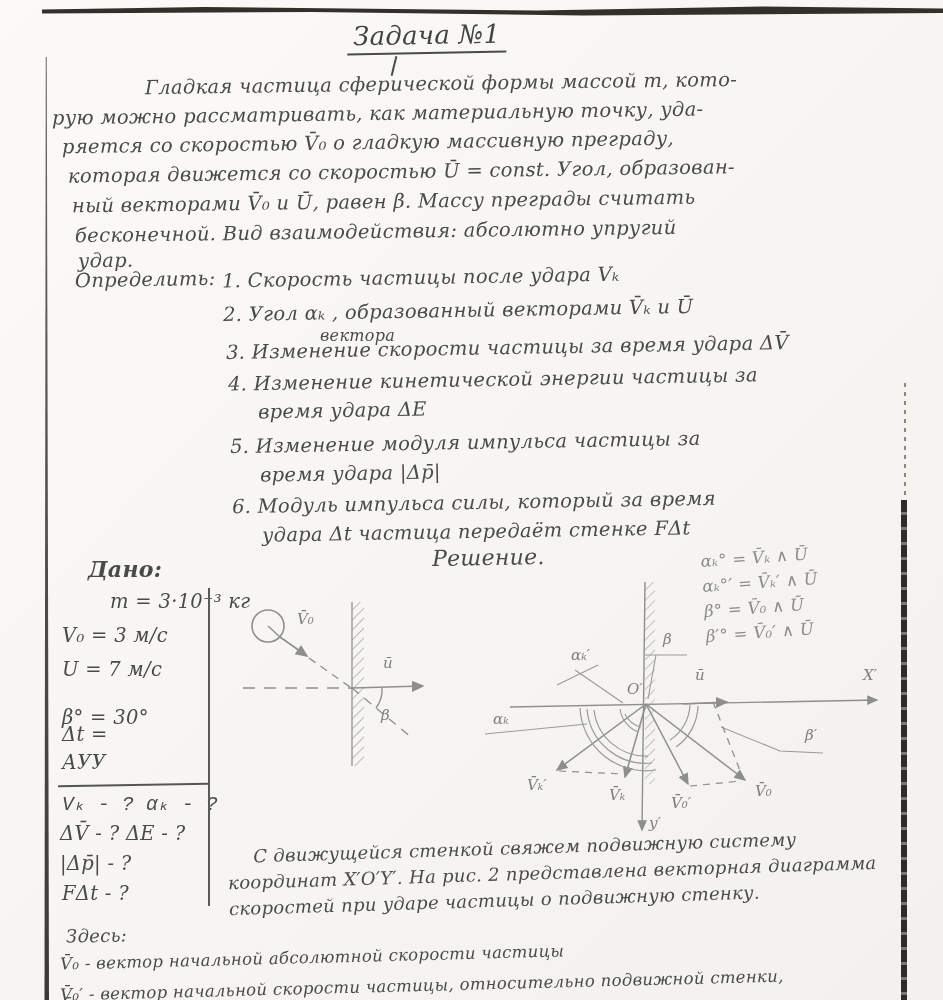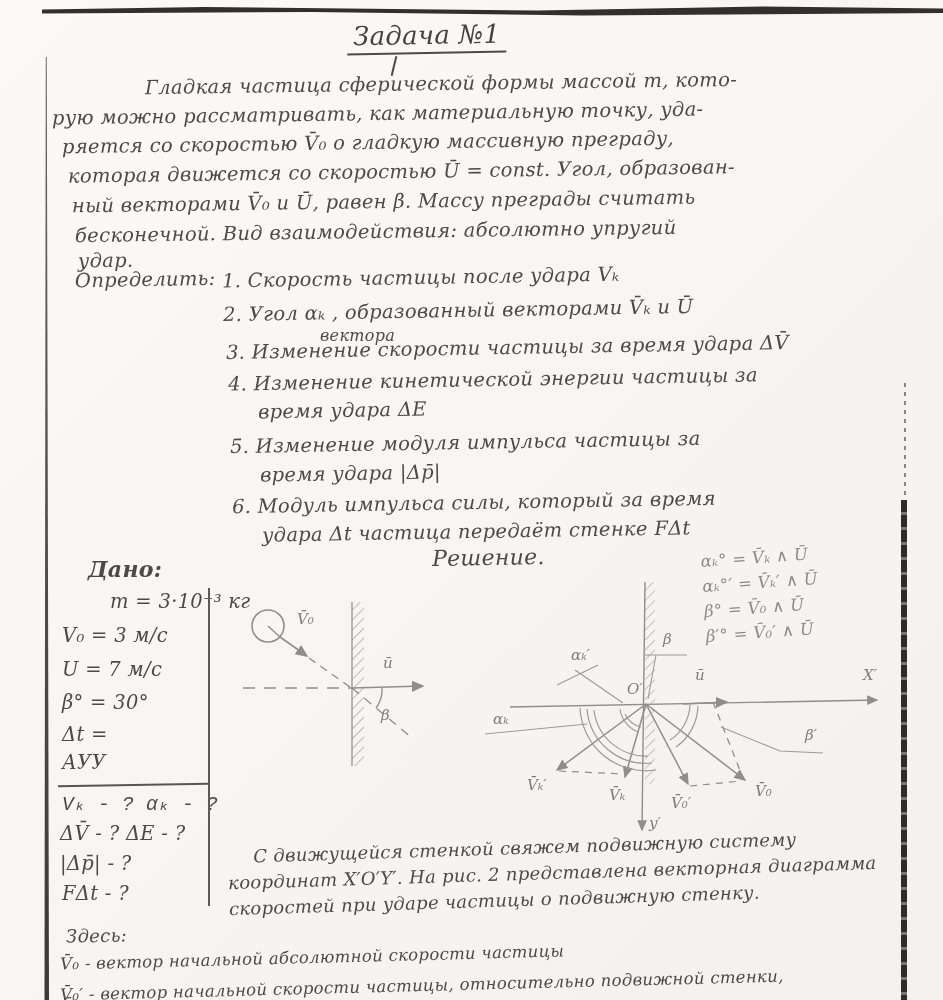--- a/index.html
+++ b/index.html
@@ -66,21 +66,21 @@
     <div class="hw t20" style="left:262px;top:520px;transform:rotate(-1deg);">удара Δt частица передаёт стенке FΔt</div>
   </div>
 
   <div class="hw heading" style="left:432px;top:545px;transform:rotate(-1deg);">Решение.</div>
 
   <div>
     <div class="hw heading" style="left:88px;top:556px;font-weight:bold;">Дано:</div>
     <div class="hw t20" style="left:62px;top:590px;margin-left:48px;">m = 3·10⁻³ кг</div>
     <div class="hw t20" style="left:62px;top:624px;">V₀ = 3 м/с</div>
     <div class="hw t20" style="left:62px;top:658px;">U = 7 м/с</div>
-    <div class="hw t20" style="left:62px;top:691px;">β° = 30°</div>
+    <div class="hw t20" style="left:62px;top:706px;">β° = 30°</div>
     <div class="hw t20" style="left:62px;top:723px;">Δt =</div>
     <div class="hw t20" style="left:62px;top:751px;">АУУ</div>
     <div class="rule-h" style="left:58px;top:784px;width:150px;transform:rotate(-1deg);"></div>
     <div class="hw t20" style="left:62px;top:792px;font-family:Liberation Mono, monospace;">Vₖ - ?   αₖ - ?</div>
     <div class="hw t20" style="left:60px;top:822px;">ΔV̄ - ?  ΔE - ?</div>
     <div class="hw t20" style="left:60px;top:852px;">|Δp̄| - ?</div>
     <div class="hw t20" style="left:62px;top:882px;">FΔt - ?</div>
     <div class="sep-v" style="left:208px;top:588px;height:318px;"></div>
   </div>
 

